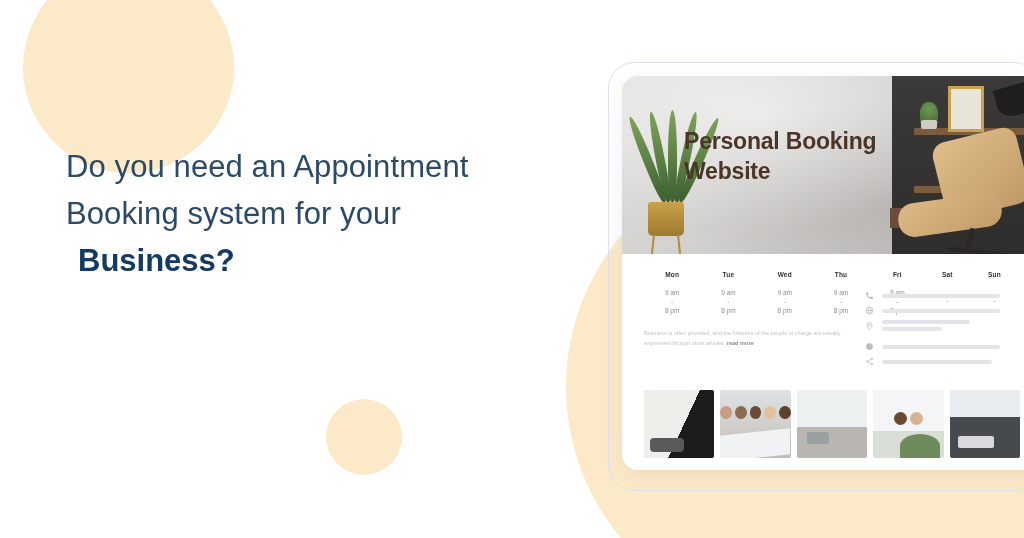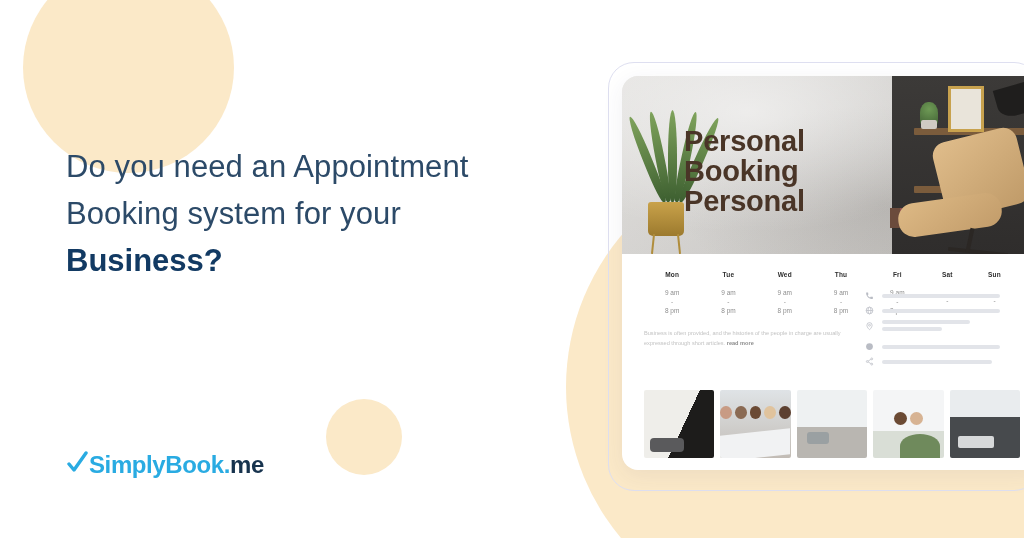--- a/index.html
+++ b/index.html
@@ -17,21 +17,21 @@
   .blob-small{left:326px;top:399px;width:76px;height:76px;}
   .blob-right{left:566px;top:152px;width:470px;height:470px;background:#FBE9C8;border-radius:50%;}
   .blob-right-fill{position:absolute;left:700px;top:370px;width:340px;height:175px;background:#FBE9C8;}
 
   
   .left{position:absolute;left:0;top:4px;width:560px;height:538px;}
   .headline{
     position:absolute;left:66px;top:139px;width:470px;
     font-size:31px;line-height:47px;color:#2c4a68;font-weight:400;letter-spacing:.1px;
   }
-  .headline .strong{display:block;font-weight:bold;color:#123a63;letter-spacing:0px;}
+  .headline .strong{display:block;font-weight:bold;color:#123a63;letter-spacing:0px;margin-left:12px;}
   .cta{
     position:absolute;left:66px;top:335px;width:172px;height:44px;
     background:#FBC03F;border:none;border-radius:22px;cursor:pointer;
     color:#17334e;font-weight:bold;font-size:15px;letter-spacing:.2px;
     font-family:"Liberation Sans","DejaVu Sans",sans-serif;
     display:flex;align-items:center;justify-content:center;
   }
   .logo{position:absolute;left:66px;top:446px;display:flex;align-items:center;height:30px;}
   .logo-mark{position:relative;width:23px;height:28px;margin-right:0px;}
   .logo-text{font-size:24px;font-weight:bold;letter-spacing:-.4px;line-height:28px;}
@@ -50,21 +50,21 @@
   }
   
   .hero{position:relative;height:178px;width:100%;overflow:hidden;
         background:linear-gradient(160deg,#d8d6d3 0%,#cfcdca 45%,#c7c5c2 100%);}
   .wall-texture{position:absolute;inset:0;
      background:
       radial-gradient(ellipse at 30% 20%, rgba(255,255,255,.55), rgba(255,255,255,0) 60%),
       radial-gradient(ellipse at 62% 72%, rgba(120,115,110,.22), rgba(0,0,0,0) 55%),
       linear-gradient(120deg, rgba(255,255,255,.25) 0%, rgba(150,147,143,.18) 100%);}
   .hero-title{position:absolute;left:62px;top:50px;width:230px;color:#4a3527;
-     font-size:29px;line-height:30px;font-weight:bold;letter-spacing:-.2px;}
+     font-size:23px;line-height:30px;font-weight:bold;letter-spacing:-.2px;}
   .book-now{position:absolute;left:62px;top:130px;width:96px;height:26px;border:none;
      background:#57412d;border-radius:13px;color:#fff;font-size:9px;font-weight:bold;
      letter-spacing:1px;cursor:pointer;font-family:"Liberation Sans",sans-serif;
      display:flex;align-items:center;justify-content:center;}
   
   .plant{position:absolute;left:8px;top:18px;width:72px;height:160px;}
   .leaf{position:absolute;bottom:52px;left:30px;width:9px;height:92px;border-radius:50% 50% 40% 40%;
      background:linear-gradient(180deg,#7fa35c,#3d5f30);transform-origin:bottom center;}
   .pot{position:absolute;bottom:18px;left:18px;width:36px;height:34px;border-radius:3px 3px 5px 5px;
      background:linear-gradient(180deg,#c9a24a,#9c7a2e);}
@@ -138,30 +138,20 @@
   <div class="blob-right-fill"></div>
 
   <div class="left">
     <div class="headline">
       <span>Do you need an Appointment</span>
       <span>Booking system for your</span>
       <span class="strong">Business?</span>
     </div>
 
 
-    <div class="logo">
-      <span class="logo-mark">
-        <svg width="23" height="28" viewBox="0 0 23 28" aria-hidden="true">
-          <path d="M3 13 L8 19 L20 2" fill="none" stroke="#29ABE2" stroke-width="3.4" stroke-linecap="round" stroke-linejoin="round"></path>
-        </svg>
-      </span>
-      <span class="logo-text logo-blue">SimplyBook</span>
-      <span class="logo-text logo-blue">.</span>
-      <span class="logo-text logo-dark">me</span>
-    </div>
   </div>
 
   <div class="device-frame"></div>
 
   <div class="device">
 
     <div class="hero">
       <div class="wall-texture"></div>
 
       <div class="plant">
@@ -185,21 +175,21 @@
       <div class="lamp"></div>
       <div class="chair">
         <div class="chair-back"></div>
         <div class="chair-seat"></div>
         <div class="chair-leg l1"></div>
         <div class="chair-leg l2"></div>
       </div>
 
       <div class="hero-title">
         <span>Personal Booking</span><br>
-        <span>Personal</span>
+        <span>Website</span>
       </div>
 
     </div>
 
     <div class="body-pad">
       <table class="schedule">
         <thead>
           <tr>
             <th>Mon</th>
             <th>Tue</th>

